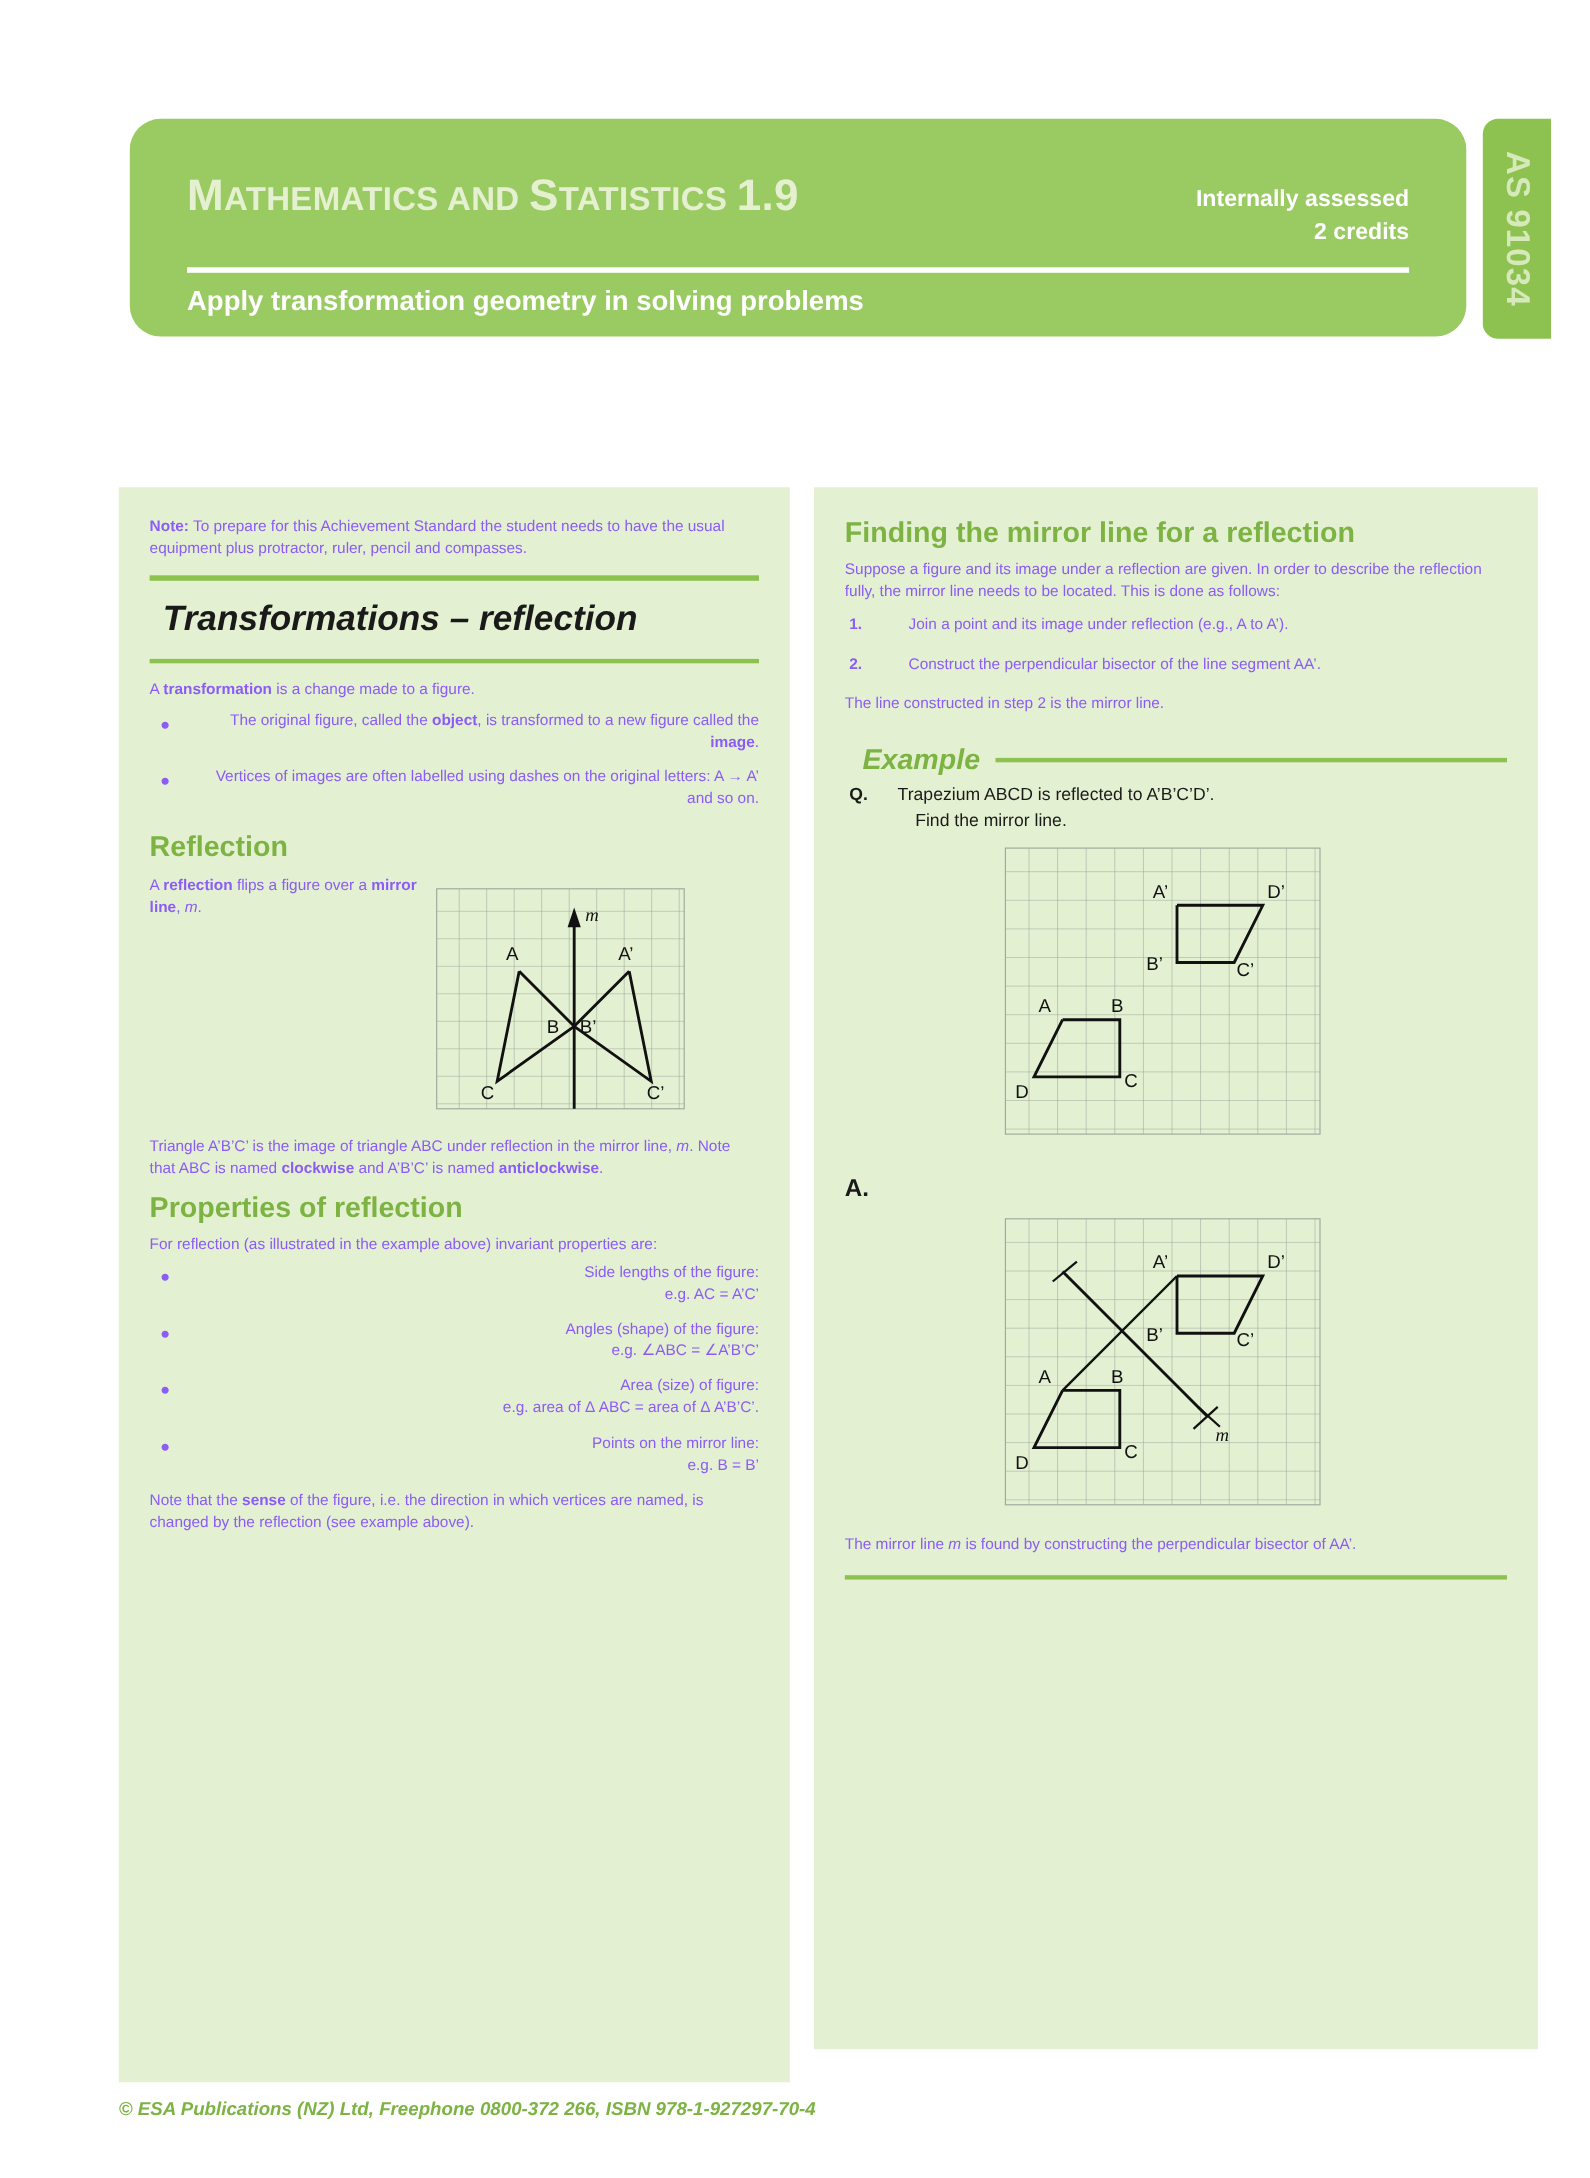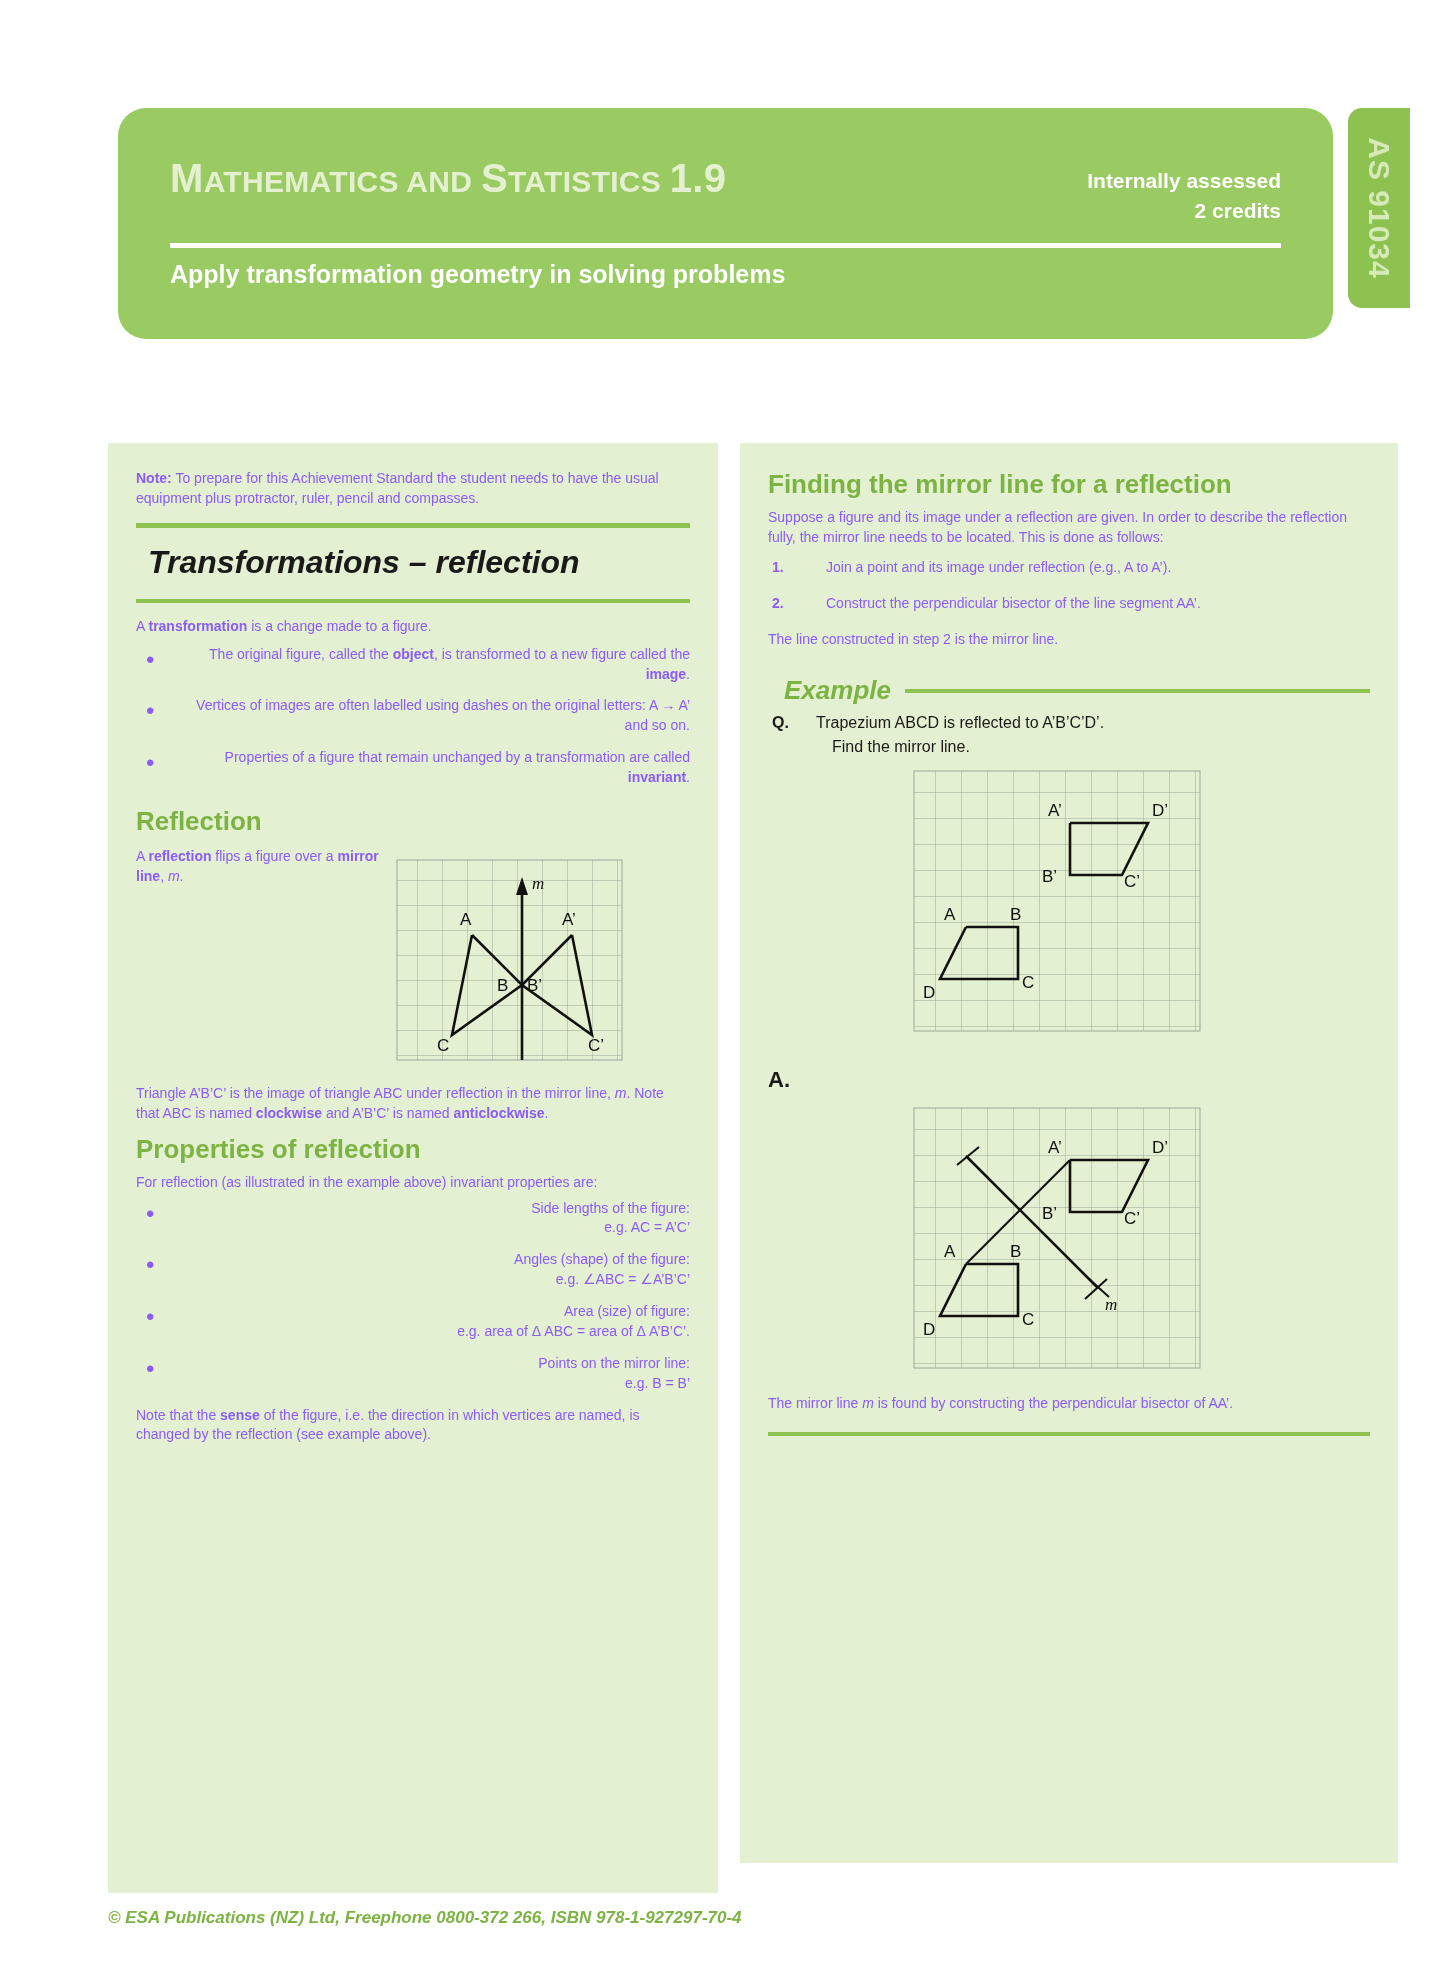--- a/index.html
+++ b/index.html
@@ -8,21 +8,21 @@
     background:#ffffff;
     font-family:"Liberation Sans", sans-serif;
     color:#1a1a1a;
     position:relative;
     overflow:hidden;
   }
   .page{position:absolute;inset:0;}
 
   
   .header{
-    position:absolute;left:118px;top:108px;width:1215px;height:231px;
+    position:absolute;left:118px;top:108px;width:1215px;height:198px;
     background:#9aca62;border-radius:28px;
   }
   .hdr-title{
     position:absolute;left:52px;top:48px;
     font-weight:bold;font-style:normal;
     font-size:40px;letter-spacing:.3px;
     color:#e4f0d0;
     font-stretch:condensed;
     white-space:nowrap;
   }
@@ -145,23 +145,20 @@
       <p style="margin:0;">
         <span>A </span><b>transformation</b><span> is a change made to a figure.</span>
       </p>
 
       <ul class="bul">
         <li>
           The original figure, called the <b>object</b>, is transformed to a new figure called the <b>image</b>.
         </li>
         <li>
           Vertices of images are often labelled using dashes on the original letters: A → A’ and so on.
-        </li>
-        <li>
-          Properties of a figure that remain unchanged by a transformation are called <b>invariant</b>.
         </li>
       </ul>
 
       <h3 class="green">Reflection</h3>
 
       <div style="display:flex;align-items:flex-start;">
         <div style="width:250px;padding-top:2px;">
           <p style="margin:0;">
             A <b>reflection</b> flips a figure over a <b>mirror line</b>, <span class="inline-i">m</span>.
           </p>

